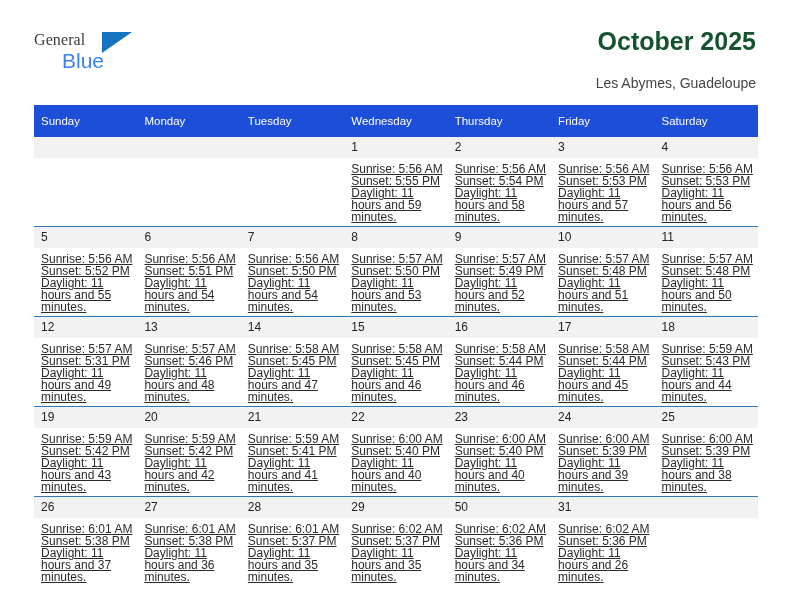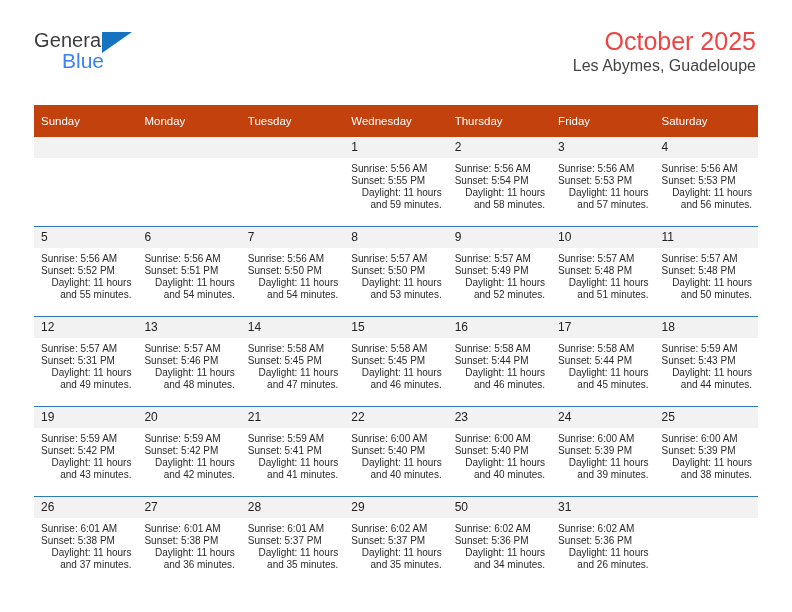--- a/index.html
+++ b/index.html
@@ -29,25 +29,25 @@
     box-sizing: border-box;
   }
   .logo {
     position: absolute;
     left: 34px;
     top: 30px;
     width: 120px;
     height: 50px;
   }
   .logo-general {
-    font-size: 20px;
+    font-size: 16px;
     color: #3c3c3c;
     letter-spacing: 0.1px;
     line-height: 20px;
-    font-family: Liberation Sans, sans-serif;
+    font-family: Liberation Serif, serif;
   }
   .logo-tri {
     position: absolute;
     left: 68px;
     top: 2px;
     width: 0;
     height: 0;
     border-left: 30px solid #1573bf;
     border-bottom: 21px solid transparent;
   }
@@ -61,44 +61,44 @@
   }
 
   .title-wrap {
     position: absolute;
     right: 36px;
     top: 26px;
     text-align: right;
   }
   .cal-title {
     font-size: 25px;
-    color: #ef4444;
+    color: #14532d;
     line-height: 30px;
-    font-weight: normal;
+    font-weight: bold;
     margin: 0;
   }
   .cal-sub {
-    font-size: 16px;
+    font-size: 14px;
     color: #444444;
     line-height: 20px;
-    margin-top: 0;
+    margin-top: 17px;
     padding-left: 7px;
   }
 
   
   .cal {
     position: absolute;
     left: 34px;
     top: 105px;
     width: 724px;
     border-collapse: collapse;
     table-layout: fixed;
   }
   .cal th {
-    background: #c2410c;
+    background: #1d4ed8;
     color: #ffffff;
     font-size: 11.5px;
     font-weight: normal;
     text-align: left;
     padding: 6px 0 6px 7px;
     height: 20px;
     border: none;
   }
   .cal td {
     vertical-align: top;
@@ -122,30 +122,30 @@
     padding: 4px 0 4px 7px;
     line-height: 13px;
     height: 21px;
     box-sizing: border-box;
   }
   .daynum.blank {
     color: transparent;
   }
   .dayinfo {
     padding: 5px 6px 0 7px;
-    font-size: 10px;
+    font-size: 12px;
     line-height: 12.1px;
     color: #2b2b2b;
+    text-decoration: underline;
   }
   .dayinfo div {
     white-space: nowrap;
   }
   .dayinfo .wrapline {
     white-space: normal;
-    text-align: right;
   }
   td.empty .daynum {
     background: #f2f2f2;
   }
   td.empty .dayinfo {
     visibility: hidden;
   }
 </style>
 </head>
 <body>

